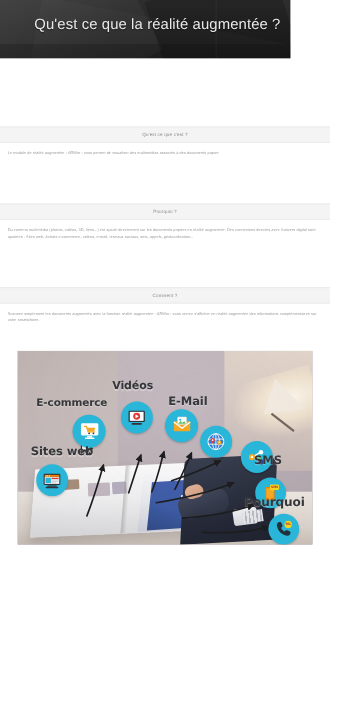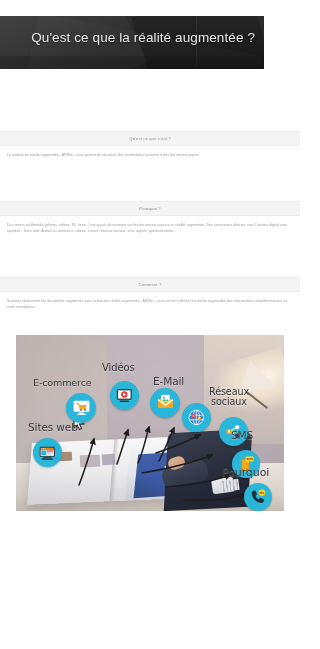--- a/index.html
+++ b/index.html
@@ -13,21 +13,20 @@
 
   
   .page-header{
     position:relative;
     width:264px; height:53px;
     background:
       linear-gradient(118deg, rgba(255,255,255,.045) 0%, rgba(255,255,255,0) 42%),
       linear-gradient(62deg,  rgba(255,255,255,.035) 0%, rgba(255,255,255,0) 55%),
       linear-gradient(180deg, #2e2e2e 0%, #262626 45%, #1d1d1d 100%);
     overflow:hidden;
-    margin-top:16px;
   }
   .hdr-streak{ position:absolute; background:rgba(255,255,255,.035); pointer-events:none; }
   .s1{ left:-40px; top:-30px;  width:170px; height:120px; transform:rotate(-27deg); }
   .s2{ left:30px;  top:18px;   width:230px; height:70px;  transform:rotate(11deg);
        background:rgba(255,255,255,.022); }
   .s3{ left:150px; top:-20px;  width:120px; height:140px; transform:rotate(-18deg);
        background:rgba(0,0,0,.18); }
   .s4{ left:196px; top:0;      width:1px;   height:53px;  background:rgba(255,255,255,.05); }
   .s5{ left:0;     top:40px;   width:300px; height:13px;  background:rgba(0,0,0,.16); }
   .hdr-title{
@@ -123,21 +122,21 @@
 
   
   .node{
     position:absolute; border-radius:50%;
     background:#29b6d8;
     box-shadow:0 1px 2px rgba(0,0,0,.22);
     display:flex; align-items:center; justify-content:center;
   }
   .node-inner{ width:64%; height:64%; display:flex; align-items:center; justify-content:center; }
   .lbl{
-    position:absolute; color:#35373a; font-weight:400; white-space:nowrap;
+    position:absolute; color:#35373a; font-weight:700; white-space:nowrap;
     font-family:"DejaVu Sans", sans-serif; letter-spacing:-.1px;
     text-shadow:0 1px 1px rgba(255,255,255,.35);
   }
   .arrow{ position:absolute; pointer-events:none; }
 </style>
 </head>
 <body>
 
 <div class="page-header">
   <span class="hdr-streak s1"></span>
@@ -288,24 +287,20 @@
           <svg width="19" height="19" viewBox="0 0 24 24">
             <path d="M7,12 L16.5,6.5 M7,12 L16.5,17.5 M7,12 L14,12.4" stroke="#fff" stroke-width="1.4"></path>
             <circle cx="6.6" cy="12" r="3.7" fill="#f7a823"></circle>
             <circle cx="17.1" cy="6.4" r="2.7" fill="#fff"></circle>
             <circle cx="17.1" cy="17.6" r="3.1" fill="#2f3a8c"></circle>
             <circle cx="15" cy="12.5" r="2.2" fill="#5bc46a"></circle>
             <circle cx="6.6" cy="12" r="1.5" fill="#fff"></circle>
           </svg>
         </div>
       </div>
-      <div class="lbl" style="left:193px; top:52px; font-size:9.6px; line-height:9.6px; text-align:center;">
-        <span>Réseaux</span><br>
-        <span>sociaux</span>
-      </div>
 
       <div class="node" style="left:216px; top:115px; width:28px; height:28px;">
         <div class="node-inner">
           <svg width="18" height="18" viewBox="0 0 24 24">
             <rect x="5.5" y="5" width="11.5" height="16" rx="1.5" fill="#e8820f"></rect>
             <rect x="6.8" y="6.6" width="8.9" height="11.6" fill="#f7a823"></rect>
             <circle cx="11.2" cy="19.4" r=".9" fill="#ffd89b"></circle>
             <path d="M12.5,2 h8.6 a1.2,1.2 0 0 1 1.2,1.2 v4.1 a1.2,1.2 0 0 1 -1.2,1.2 h-4.4 l-2.6,2.2 .5,-2.2 h-2.1 a1.2,1.2 0 0 1 -1.2,-1.2 v-4.1 a1.2,1.2 0 0 1 1.2,-1.2 Z" fill="#f5d321"></path>
             <text x="17" y="6.6" font-family="DejaVu Sans, sans-serif" font-size="3.6" font-weight="bold" fill="#b2371a" text-anchor="middle">SMS</text>
           </svg>

